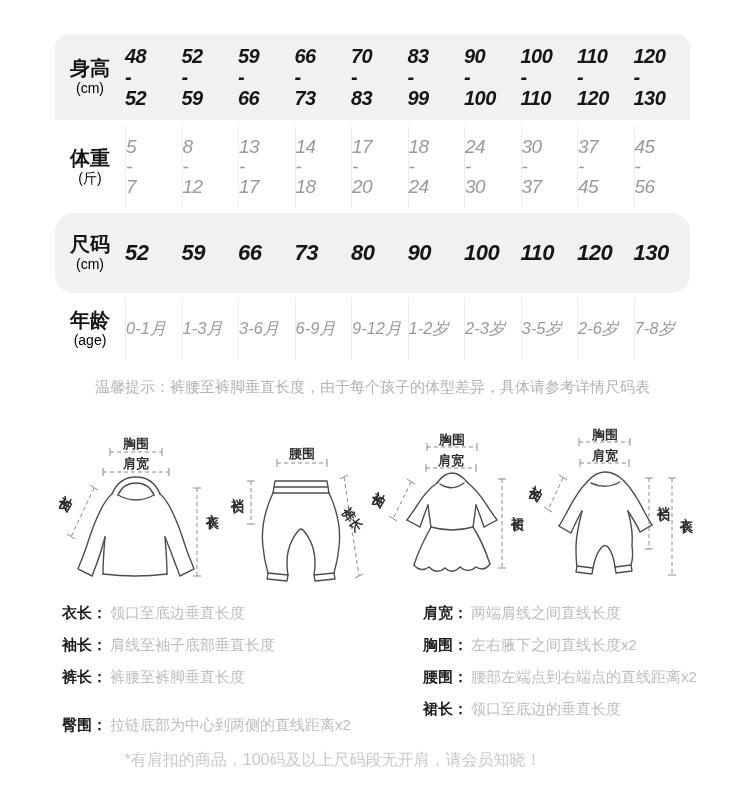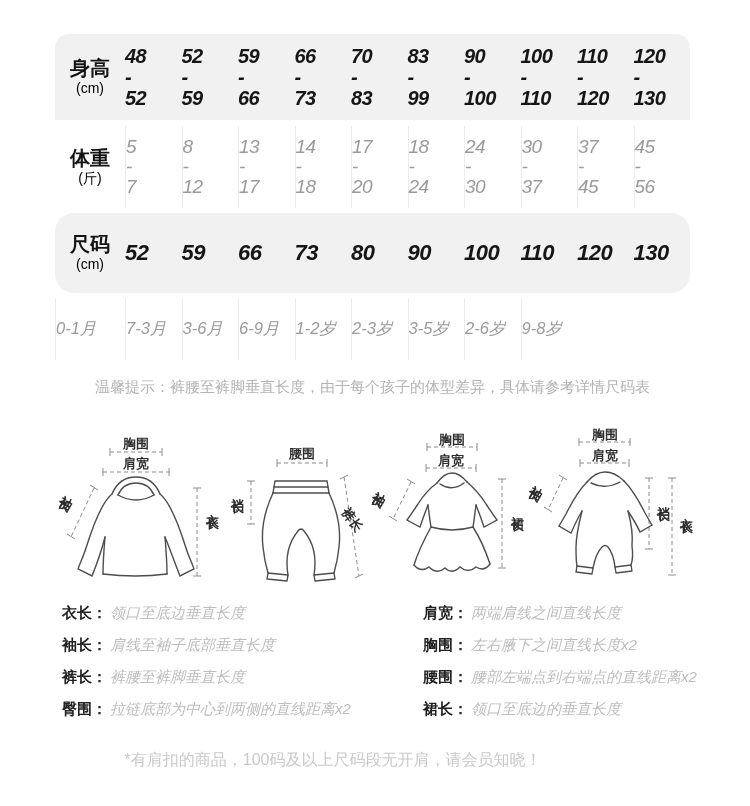--- a/index.html
+++ b/index.html
@@ -29,21 +29,21 @@
   
   .diag{position:absolute;top:425px;}
   .diag svg{position:absolute;left:0;top:0;overflow:visible;}
   .dlab{position:absolute;font-size:13px;font-weight:700;color:#2e2e2e;white-space:nowrap;}
   .vert{writing-mode:vertical-rl;letter-spacing:3px;}
   .ctr{transform:translateX(-50%);}
   
   .defcol{position:absolute;width:330px;}
   .defrow{position:absolute;left:0;height:22px;font-size:15px;white-space:nowrap;}
   .term{font-weight:700;color:#222;}
-  .desc{color:#bdbdbd;margin-left:3px;font-style:italic;}
+  .desc{color:#bdbdbd;margin-left:3px;}
   .footer{position:absolute;left:0;top:750px;width:666px;text-align:center;
           font-size:16px;color:#c9c9c9;}
   [data-interactable]{cursor:default;}
 </style>
 </head>
 <body>
 
 <div id="page" data-interactable="false">
 
   <div class="tbl" data-interactable="false">
@@ -133,29 +133,34 @@
       <div class="cell v3" data-interactable="false">73</div>
       <div class="cell v3" data-interactable="false">80</div>
       <div class="cell v3" data-interactable="false">90</div>
       <div class="cell v3" data-interactable="false">100</div>
       <div class="cell v3" data-interactable="false">110</div>
       <div class="cell v3" data-interactable="false">120</div>
       <div class="cell v3" data-interactable="false">130</div>
     </div>
 
     <div class="trow r4" data-interactable="false">
+      <div class="lblcell" data-interactable="false">
+        <span class="lbl" data-interactable="false">年龄</span>
+        <span class="unit" data-interactable="false">(age)</span>
+      </div>
       <div class="cell v4 divl" data-interactable="false">0-1月</div>
-      <div class="cell v4 divl" data-interactable="false">7-3月</div>
+      <div class="cell v4 divl" data-interactable="false">1-3月</div>
       <div class="cell v4 divl" data-interactable="false">3-6月</div>
       <div class="cell v4 divl" data-interactable="false">6-9月</div>
+      <div class="cell v4 divl" data-interactable="false">9-12月</div>
       <div class="cell v4 divl" data-interactable="false">1-2岁</div>
       <div class="cell v4 divl" data-interactable="false">2-3岁</div>
       <div class="cell v4 divl" data-interactable="false">3-5岁</div>
       <div class="cell v4 divl" data-interactable="false">2-6岁</div>
-      <div class="cell v4 divl" data-interactable="false">9-8岁</div>
+      <div class="cell v4 divl" data-interactable="false">7-8岁</div>
     </div>
   </div>
 
   <div class="note" data-interactable="false">温馨提示：裤腰至裤脚垂直长度，由于每个孩子的体型差异，具体请参考详情尺码表</div>
 
   <div class="diag" style="left:60px;width:160px;height:180px;" data-interactable="false">
     <svg width="160" height="180" viewBox="0 0 160 180" data-interactable="false">
       <g stroke="#8c8c8c" stroke-width="1" fill="none" stroke-dasharray="4 3" data-interactable="false">
         <line x1="50" y1="27" x2="102" y2="27"></line>
         <line x1="43" y1="47" x2="109" y2="47"></line>
@@ -300,21 +305,21 @@
   <div class="defcol" style="left:62px;top:604px;height:130px;" data-interactable="false">
     <div class="defrow" style="top:0;" data-interactable="false">
       <span class="term" data-interactable="false">衣长：</span><span class="desc" data-interactable="false">领口至底边垂直长度</span>
     </div>
     <div class="defrow" style="top:64px;" data-interactable="false">
       <span class="term" data-interactable="false">裤长：</span><span class="desc" data-interactable="false">裤腰至裤脚垂直长度</span>
     </div>
     <div class="defrow" style="top:32px;" data-interactable="false">
       <span class="term" data-interactable="false">袖长：</span><span class="desc" data-interactable="false">肩线至袖子底部垂直长度</span>
     </div>
-    <div class="defrow" style="top:96px;" data-interactable="false">
+    <div class="defrow" style="top:112px;" data-interactable="false">
       <span class="term" data-interactable="false">臀围：</span><span class="desc" data-interactable="false">拉链底部为中心到两侧的直线距离x2</span>
     </div>
   </div>
 
   <div class="defcol" style="left:423px;top:604px;height:130px;" data-interactable="false">
     <div class="defrow" style="top:0;" data-interactable="false">
       <span class="term" data-interactable="false">肩宽：</span><span class="desc" data-interactable="false">两端肩线之间直线长度</span>
     </div>
     <div class="defrow" style="top:32px;" data-interactable="false">
       <span class="term" data-interactable="false">胸围：</span><span class="desc" data-interactable="false">左右腋下之间直线长度x2</span>

